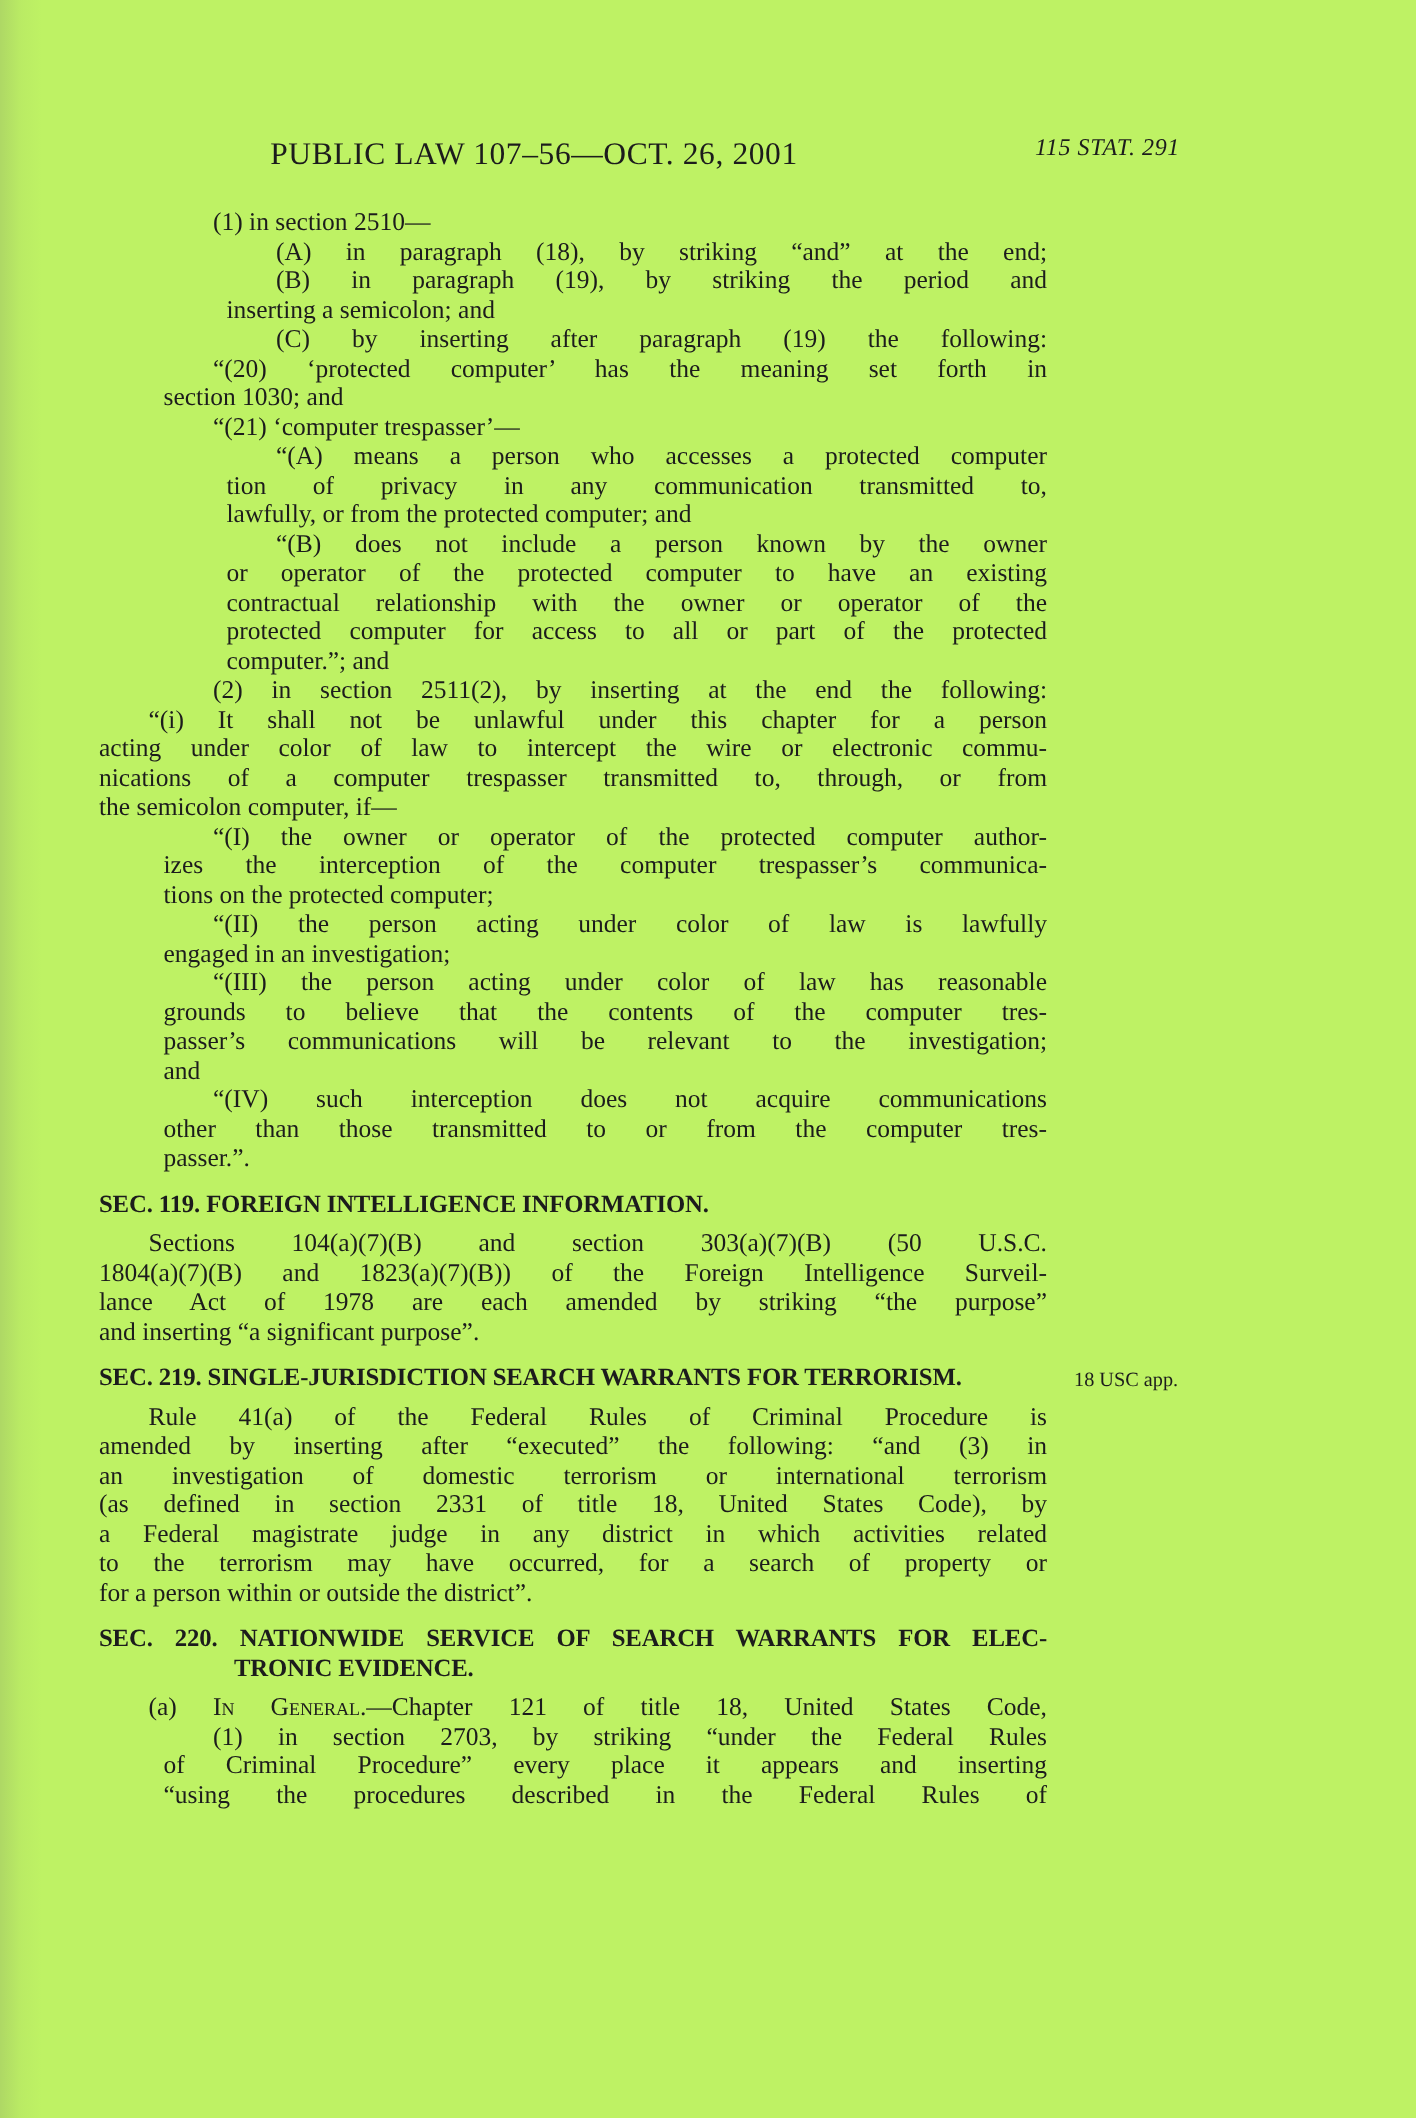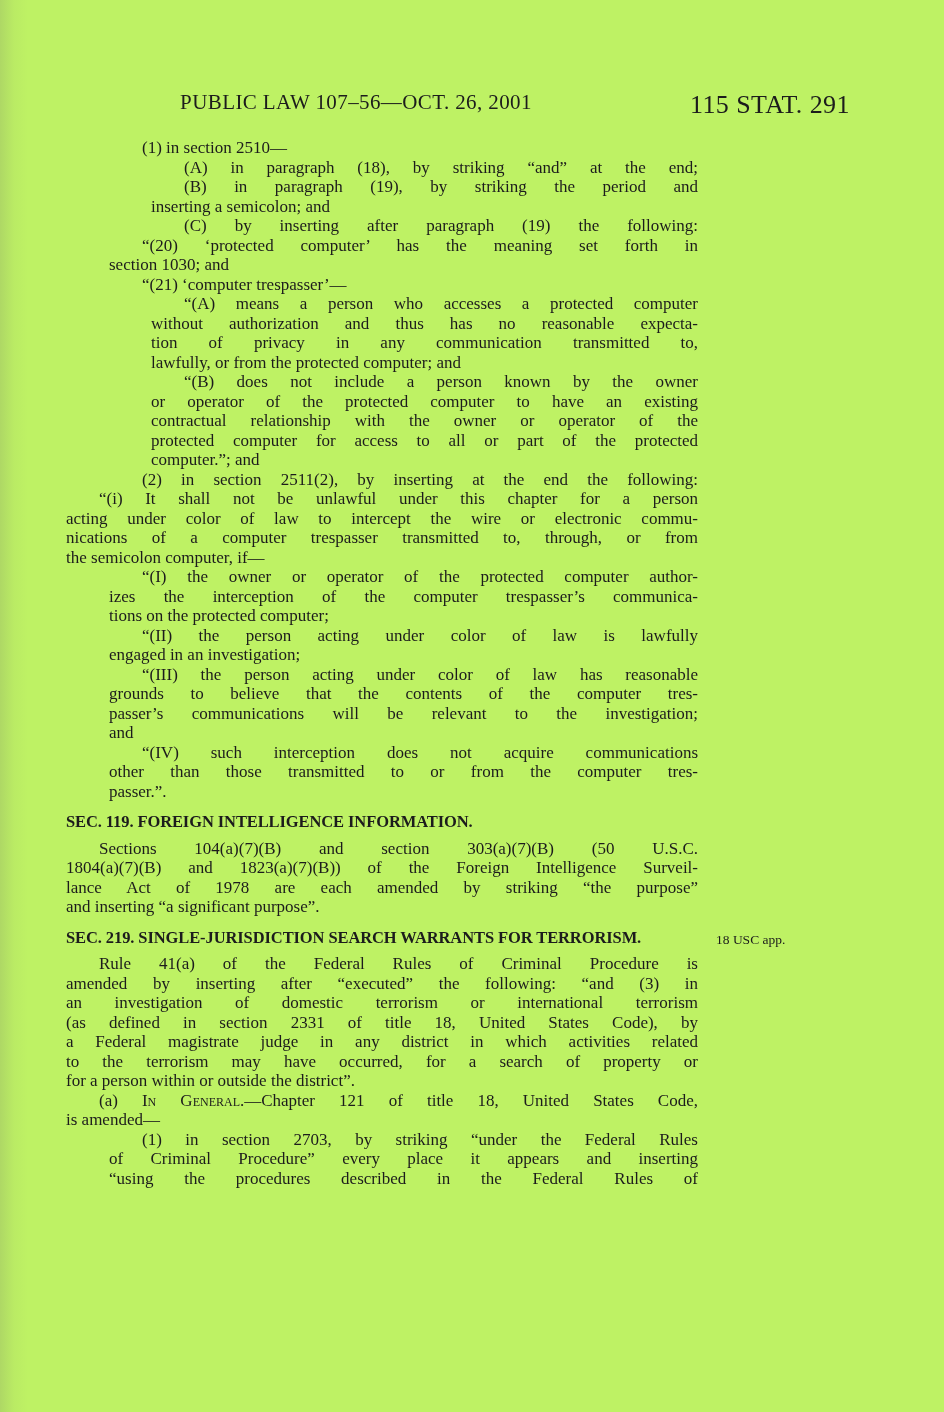--- a/index.html
+++ b/index.html
@@ -13,21 +13,21 @@
   .page::before{
     content:"";position:absolute;inset:0;pointer-events:none;
     background:linear-gradient(to right, rgba(110,110,105,0.20), rgba(110,110,105,0.05) 14px, rgba(110,110,105,0) 28px);
   }
   .content{position:absolute;left:66px;top:90px;width:632px;}
   .doc-header{position:relative;height:26px;margin-bottom:22px;}
   .law-title{
     position:absolute;left:0;right:52px;text-align:center;
     font-size:21px;letter-spacing:0.4px;white-space:nowrap;
   }
-  .stat-page{position:absolute;left:624px;top:0;font-size:26px;white-space:nowrap;letter-spacing:0.4px;}
+  .stat-page{position:absolute;left:624px;top:0;font-size:16px;white-space:nowrap;letter-spacing:0.4px;font-style:italic;}
   .line{font-size:17px;line-height:19.5px;min-height:19.5px;}
   .l0{margin-left:0;}
   .l1{margin-left:43px;}
   .l2{margin-left:85px;}
   .first{text-indent:33px;}
   .j{text-align:justify;text-align-last:justify;-moz-text-align-last:justify;}
   .sec{
     position:relative;font-weight:bold;font-size:16.5px;line-height:19.5px;
     margin:11px 0 7px 0;letter-spacing:-0.1px;
   }
@@ -52,21 +52,20 @@
     <div id="doc-body">
         <div class="line l1 first">(1) in section 2510—</div>
         <div class="line l2 first j">(A) in paragraph (18), by striking “and” at the end;</div>
         <div class="line l2 first j">(B) in paragraph (19), by striking the period and</div>
         <div class="line l2">inserting a semicolon; and</div>
         <div class="line l2 first j">(C) by inserting after paragraph (19) the following:</div>
         <div class="line l1 first j">“(20) ‘protected computer’ has the meaning set forth in</div>
         <div class="line l1">section 1030; and</div>
         <div class="line l1 first">“(21) ‘computer trespasser’—</div>
         <div class="line l2 first j">“(A) means a person who accesses a protected computer</div>
-        <div class="line l2 j">without authorization and thus has no reasonable expecta-</div>
         <div class="line l2 j">tion of privacy in any communication transmitted to,</div>
         <div class="line l2">lawfully, or from the protected computer; and</div>
         <div class="line l2 first j">“(B) does not include a person known by the owner</div>
         <div class="line l2 j">or operator of the protected computer to have an existing</div>
         <div class="line l2 j">contractual relationship with the owner or operator of the</div>
         <div class="line l2 j">protected computer for access to all or part of the protected</div>
         <div class="line l2">computer.”; and</div>
         <div class="line l1 first j">(2) in section 2511(2), by inserting at the end the following:</div>
         <div class="line l0 first j">“(i) It shall not be unlawful under this chapter for a person</div>
         <div class="line l0 j">acting under color of law to intercept the wire or electronic commu-</div>
@@ -95,20 +94,23 @@
           <div class="hl">SEC. 219. SINGLE-JURISDICTION SEARCH WARRANTS FOR TERRORISM.</div>
           <span class="note">18 USC app.</span>
         </div>
         <div class="line l0 first j">Rule 41(a) of the Federal Rules of Criminal Procedure is</div>
         <div class="line l0 j">amended by inserting after “executed” the following: “and (3) in</div>
         <div class="line l0 j">an investigation of domestic terrorism or international terrorism</div>
         <div class="line l0 j">(as defined in section 2331 of title 18, United States Code), by</div>
         <div class="line l0 j">a Federal magistrate judge in any district in which activities related</div>
         <div class="line l0 j">to the terrorism may have occurred, for a search of property or</div>
         <div class="line l0">for a person within or outside the district”.</div>
+        <div class="sec">
+          <div class="hl hj">SEC. 220. NATIONWIDE SERVICE OF SEARCH WARRANTS FOR ELEC-</div>
+          <div class="hl h2">TRONIC EVIDENCE.</div>
+        </div>
         <div class="line l0 first j"><span>(a) </span><span class="sc">In General</span><span>.—Chapter 121 of title 18, United States Code,</span></div>
-        <div class="line l0">is amended—</div>
         <div class="line l1 first j">(1) in section 2703, by striking “under the Federal Rules</div>
         <div class="line l1 j">of Criminal Procedure” every place it appears and inserting</div>
         <div class="line l1 j">“using the procedures described in the Federal Rules of</div>
       </div>
   </div>
 </div>
 
 </body></html>

